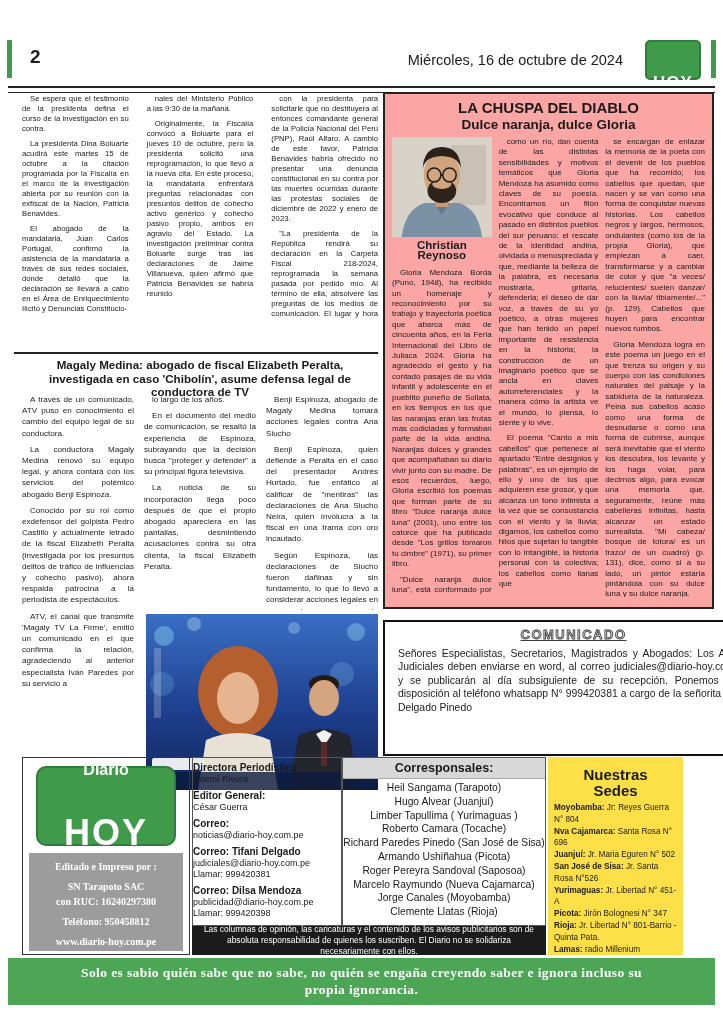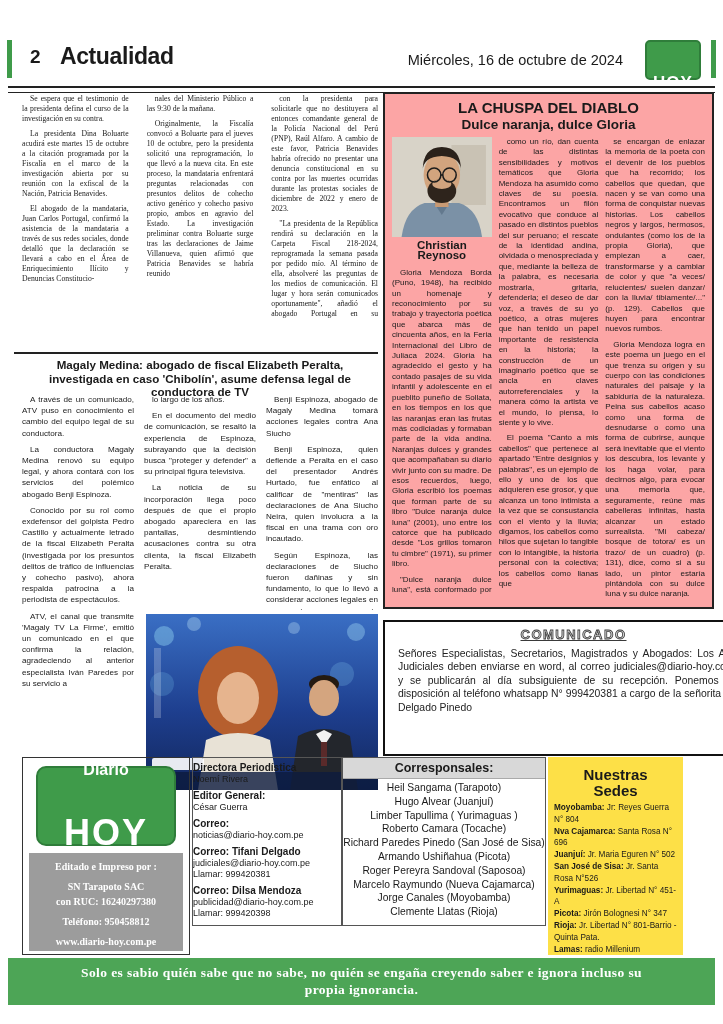--- a/index.html
+++ b/index.html
@@ -19,21 +19,21 @@
   .logo.small{position:absolute;right:8px;top:0;width:56px;height:40px;}
   .logo.small .lt{font-size:8px;margin-bottom:1px;}
   .logo.small .lm{font-size:17px;}
   .double-rule{position:absolute;left:8px;right:8px;top:86px;height:4px;
                border-top:2px solid #222;border-bottom:1px solid #222;}
   
   h2.headline{font-size:11.6px;line-height:13.5px;margin:0 4px 7px;text-align:center;font-weight:bold;}
   .para{margin:0 0 5px;text-indent:8px;text-align:justify;}
   
   .article1{position:absolute;left:22px;top:94px;width:356px;height:258px;}
-  .article1 .cols3{display:flex;gap:18px;height:226px;overflow:hidden;font-family:Liberation Serif, serif;}
+  .article1 .cols3{display:flex;gap:18px;height:226px;overflow:hidden;}
   .article1 .col{flex:1;font-size:7.7px;line-height:10px;}
   .rule-mid{position:absolute;left:14px;width:364px;top:352px;border-top:2px solid #222;}
   
   .article2{position:absolute;left:22px;top:358px;width:356px;height:432px;}
   .article2 .mcol{position:absolute;font-size:8.1px;line-height:11.2px;overflow:hidden;width:112px;top:36px;}
   .article2 .m1{left:0;height:392px;}
   .article2 .m2{left:122px;height:216px;}
   .article2 .m3{left:244px;height:216px;}
   .tv-photo{position:absolute;left:124px;top:256px;width:232px;height:176px;background:#1e3f8f;}
   .tv-photo svg{display:block;}
@@ -89,21 +89,20 @@
 </style>
 </head>
 <body>
 
 <div class="page">
 
   <div class="gbar l"></div>
   <div class="gbar r"></div>
   <div class="hdr">
     <span class="pagenum">2</span>
-    <span class="section">Actualidad</span>
     <span class="date">Miércoles, 16 de octubre de 2024</span>
     <div class="logo small">
       <span class="lt">Diario</span>
       <span class="lm">HOY</span>
     </div>
   </div>
   <div class="double-rule"></div>
 
   <section class="article1">
     <div class="cols3">
@@ -285,15 +284,18 @@
         <div class="sede-line"><b>Yurimaguas:</b> <span>Jr. Libertad N° 451-A</span></div>
         <div class="sede-line"><b>Picota:</b> <span>Jirón Bolognesi N° 347</span></div>
         <div class="sede-line"><b>Rioja:</b> <span>Jr. Libertad N° 801-Barrio - Quinta Pata.</span></div>
         <div class="sede-line"><b>Lamas:</b> <span>radio Millenium</span></div>
         <div class="sede-line"><b>Tarapoto:</b> <span>Jr. Augusto B. Leguia N° 344.</span></div>
         <div class="sede-line"><b>Saposoa:</b> <span>Roger Pereyra Sandoval Av Lima 720</span></div>
         <div class="sede-line"><b>Tocache:</b> <span>Ramon Castilla cuadra 15</span></div>
       </div>
   </div>
 
+  <div class="disclaimer">
+      <span>Las columnas de opinión, las caricaturas y el contenido de los avisos publicitarios son de absoluta responsabilidad de quienes los suscriben. El Diario no se solidariza necesariamente con ellos.</span>
+    </div>
   <div class="motto"><span>Solo es sabio quién sabe que no sabe, no quién se engaña creyendo saber e ignora incluso su propia ignorancia.</span></div>
 
 </div>
 
 </body></html>

